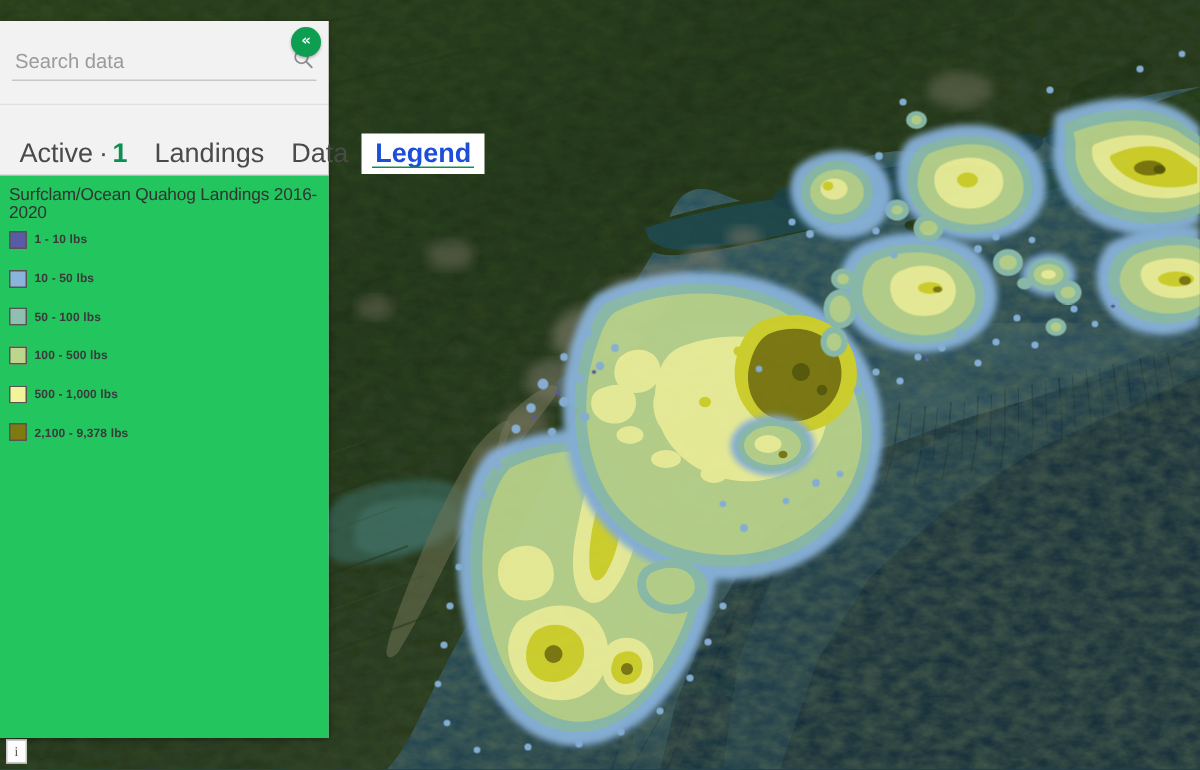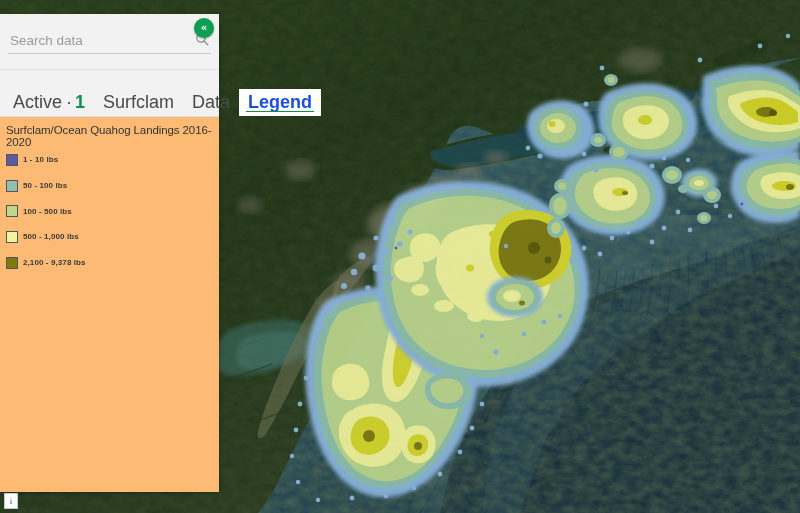--- a/index.html
+++ b/index.html
@@ -121,21 +121,21 @@
   .tab .count {
     color: #0a9150;
     font-weight: bold;
     margin-left: 3px;
   }
   .tab .dot-sep { margin-left: 4px; color: #4a4a4a; }
 
   
   .legend-body {
     flex: 1;
-    background: #fdba74;
+    background: #22c55e;
     padding: 7px 0 0 6px;
     box-sizing: border-box;
     overflow: hidden;
   }
   .legend-title {
     font-size: 11.5px;
     color: #333;
     margin-bottom: 5px;
     letter-spacing: -0.1px;
   }
@@ -741,36 +741,40 @@
     <div class="panel-divider"></div>
     <div class="panel-gap"></div>
 
     <div class="tabs">
       <div class="tab">
         <span>Active</span>
         <span class="dot-sep">·</span>
         <span class="count">1</span>
       </div>
       <div class="tab">
-        <span>Surfclam</span>
+        <span>Landings</span>
       </div>
       <div class="tab">
         <span>Data</span>
       </div>
       <div class="tab active">
         <span>Legend</span>
       </div>
     </div>
 
     <div class="legend-body">
       <div class="legend-title">Surfclam/Ocean Quahog Landings 2016-2020</div>
       <div class="legend-list">
         <div class="legend-item">
           <span class="legend-swatch" style="background:#5a5aa5"></span>
           <span class="legend-label">1 - 10 lbs</span>
+        </div>
+        <div class="legend-item">
+          <span class="legend-swatch" style="background:#8ab4dc"></span>
+          <span class="legend-label">10 - 50 lbs</span>
         </div>
         <div class="legend-item">
           <span class="legend-swatch" style="background:#8fbfae"></span>
           <span class="legend-label">50 - 100 lbs</span>
         </div>
         <div class="legend-item">
           <span class="legend-swatch" style="background:#bcd68c"></span>
           <span class="legend-label">100 - 500 lbs</span>
         </div>
         <div class="legend-item">

